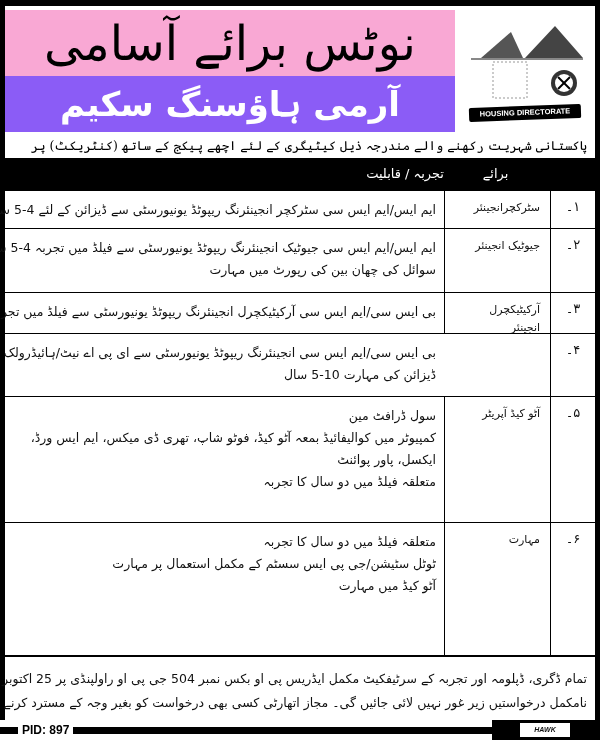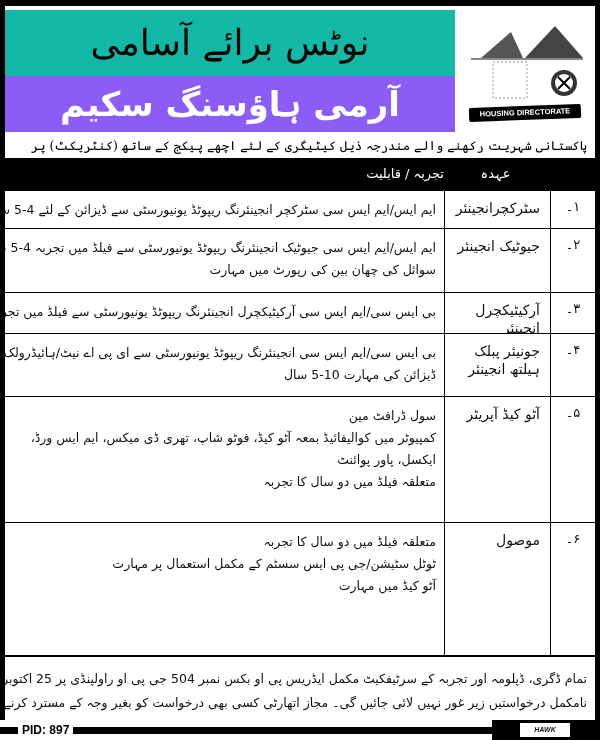--- a/index.html
+++ b/index.html
@@ -3,41 +3,41 @@
 <meta charset="utf-8">
 <style>
   * { box-sizing: border-box; margin: 0; padding: 0; }
   html, body { width: 600px; height: 740px; background: #000; overflow: hidden; }
   body { position: relative; font-family: "DejaVu Sans", sans-serif; color: #111; }
 
   .frame { position: absolute; left: 5px; top: 6px; width: 590px; height: 714px; background: #000; }
 
   
   .head { position: absolute; left: 0; top: 0; width: 590px; height: 152px; background: #fff; }
-  .title1 { position: absolute; left: 0; top: 4px; width: 450px; height: 66px; background: #14b8a6;
-            direction: rtl; text-align: center; font-family: "DejaVu Serif", serif; font-size: 36px; line-height: 66px; color: #000; }
+  .title1 { position: absolute; left: 0; top: 4px; width: 450px; height: 66px; background: #f9a8d4;
+            direction: rtl; text-align: center; font-family: "DejaVu Serif", serif; font-size: 48px; line-height: 66px; color: #000; }
   .title2 { position: absolute; left: 0; top: 70px; width: 450px; height: 56px; background: #8b5cf6; color: #fff;
             direction: rtl; text-align: center; font-family: "DejaVu Sans", sans-serif; font-weight: bold; font-size: 34px; line-height: 56px; }
   .logo { position: absolute; left: 462px; top: 12px; width: 120px; height: 112px; }
   .logo .hd { position: absolute; left: 2px; top: 88px; width: 112px; height: 14px; background: #000; color: #fff;
               font-size: 7.5px; font-weight: bold; line-height: 14px; text-align: center; transform: rotate(-2deg); border-radius: 2px;
               font-family: "Liberation Sans", sans-serif; }
   .intro { position: absolute; left: 0; top: 128px; width: 590px; height: 24px; direction: rtl;
            font-size: 12.5px; line-height: 24px; padding-right: 8px; color: #000; font-family: "DejaVu Serif", serif; }
 
   
   .thead { position: absolute; left: 0; top: 152px; width: 590px; height: 32px; background: #000; color: #fff; font-size: 13px; }
   .thead .c-post { position: absolute; right: 48px; width: 103px; top: 0; line-height: 32px; text-align: center; direction: rtl; }
   .thead .c-qual { position: absolute; left: 0; width: 439px; top: 0; line-height: 32px; text-align: right; direction: rtl; }
 
   .row { position: absolute; left: 0; width: 590px; background: #fff; border-top: 1px solid #000; }
   .cell-no { position: absolute; right: 0; top: 0; bottom: 0; width: 45px; border-left: 1.5px solid #000;
              direction: rtl; text-align: center; font-size: 13px; padding-top: 8px; }
   .cell-post { position: absolute; right: 45px; top: 0; bottom: 0; width: 106px; border-left: 1.5px solid #000;
-               direction: rtl; text-align: right; font-size: 14px; padding: 8px 10px 0 12px; line-height: 18px; }
+               direction: rtl; text-align: right; font-size: 11px; padding: 8px 10px 0 12px; line-height: 18px; }
   .cell-qual { position: absolute; left: 0; top: 0; bottom: 0; width: 439px; direction: rtl; text-align: right;
                font-size: 12.5px; padding: 8px 8px 0 8px; }
   .cell-qual .line { display: block; line-height: 22px; white-space: nowrap; }
 
   .footer { position: absolute; left: 0; top: 649px; width: 590px; height: 65px; background: #fff; border-top: 2px solid #000;
             direction: rtl; text-align: right; padding: 10px 8px 0 8px; font-size: 12.5px; }
   .footer .line { display: block; line-height: 24px; white-space: nowrap; }
 
   .bottombar { position: absolute; left: 0; top: 720px; width: 492px; height: 20px; background: #fff; padding-left: 36px; }
   .bottombar .rule { position: absolute; left: 0; right: 0; top: 7px; height: 7px; background: #000; }
@@ -68,21 +68,21 @@
         <line x1="9" y1="9" x2="21" y2="21" stroke="#000" stroke-width="2"></line>
         <line x1="21" y1="9" x2="9" y2="21" stroke="#000" stroke-width="2"></line>
       </svg>
       <div class="hd">HOUSING DIRECTORATE</div>
     </div>
 
     <div class="intro">پاکستانی شہریت رکھنے والے مندرجہ ذیل کیٹیگری کے لئے اچھے پیکج کے ساتھ (کنٹریکٹ) پر ضرورت ہے۔</div>
   </div>
 
   <div class="thead">
-    <div class="c-post">عہدہ</div>
+    <div class="c-post">برائے</div>
     <div class="c-qual">تجربہ / قابلیت</div>
   </div>
 
   <div class="row" style="top:184px;height:38px;">
     <div class="cell-no">۱۔</div>
     <div class="cell-post">سٹرکچرانجینئر</div>
     <div class="cell-qual">
       <span class="line">ایم ایس/ایم ایس سی سٹرکچر انجینئرنگ ریپوٹڈ یونیورسٹی سے ڈیزائن کے لئے 4-5 سال کا تجربہ</span>
     </div>
   </div>
@@ -99,41 +99,40 @@
   <div class="row" style="top:286px;height:41px;">
     <div class="cell-no">۳۔</div>
     <div class="cell-post">آرکیٹیکچرل انجینئر</div>
     <div class="cell-qual">
       <span class="line">بی ایس سی/ایم ایس سی آرکیٹیکچرل انجینئرنگ ریپوٹڈ یونیورسٹی سے فیلڈ میں تجربہ 12-8 سال</span>
     </div>
   </div>
 
   <div class="row" style="top:327px;height:63px;">
     <div class="cell-no">۴۔</div>
-    <div class="cell-post">جونیئر پبلک ہیلتھ انجینئر</div>
     <div class="cell-qual">
       <span class="line">بی ایس سی/ایم ایس سی انجینئرنگ ریپوٹڈ یونیورسٹی سے ای پی اے نیٹ/ہائیڈرولک سٹیٹمنٹ میں تجربہ</span>
       <span class="line">ڈیزائن کی مہارت 10-5 سال</span>
     </div>
   </div>
 
   <div class="row" style="top:390px;height:126px;">
     <div class="cell-no">۵۔</div>
     <div class="cell-post">آٹو کیڈ آپریٹر</div>
     <div class="cell-qual">
       <span class="line">سول ڈرافٹ مین</span>
       <span class="line">کمپیوٹر میں کوالیفائیڈ بمعہ آٹو کیڈ، فوٹو شاپ، تھری ڈی میکس، ایم ایس ورڈ،</span>
       <span class="line">ایکسل، پاور پوائنٹ</span>
       <span class="line">متعلقہ فیلڈ میں دو سال کا تجربہ</span>
     </div>
   </div>
 
   <div class="row" style="top:516px;height:133px;">
     <div class="cell-no">۶۔</div>
-    <div class="cell-post">موصول</div>
+    <div class="cell-post">مہارت</div>
     <div class="cell-qual">
       <span class="line">متعلقہ فیلڈ میں دو سال کا تجربہ</span>
       <span class="line">ٹوٹل سٹیشن/جی پی ایس سسٹم کے مکمل استعمال پر مہارت</span>
       <span class="line">آٹو کیڈ میں مہارت</span>
     </div>
   </div>
 
   <div class="footer">
     <span class="line">تمام ڈگری، ڈپلومہ اور تجربہ کے سرٹیفکیٹ مکمل ایڈریس پی او بکس نمبر 504 جی پی او راولپنڈی پر 25 اکتوبر 2014 تک موصول ہو جانے چاہئیں۔</span>
     <span class="line">نامکمل درخواستیں زیر غور نہیں لائی جائیں گی۔ مجاز اتھارٹی کسی بھی درخواست کو بغیر وجہ کے مسترد کرنے کا حق محفوظ رکھتی ہے۔</span>

